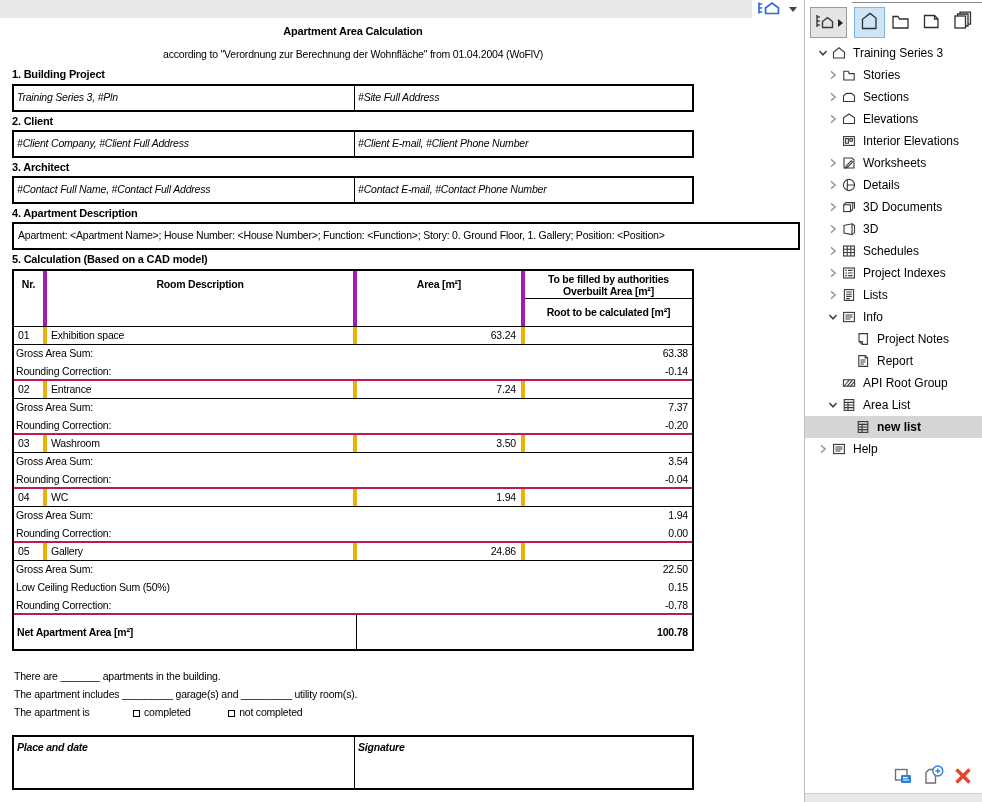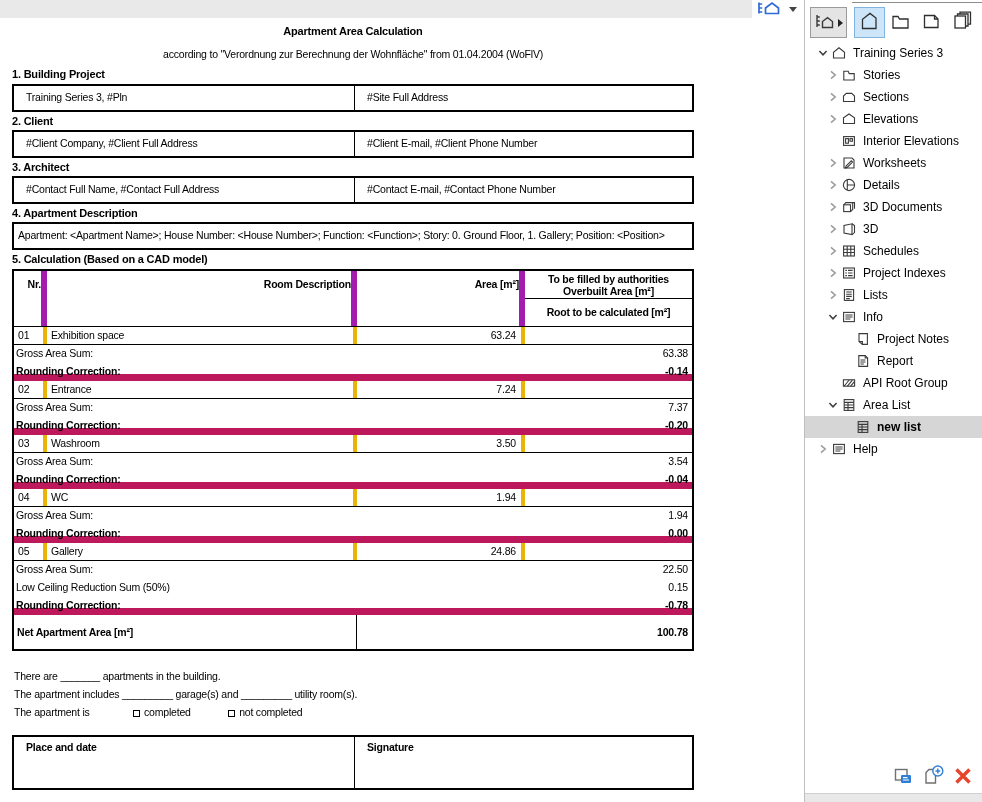--- a/index.html
+++ b/index.html
@@ -17,44 +17,44 @@
                  border-left:5px solid #222; }
 
   
   .doc { position:absolute; left:0; top:18px; width:804px; height:784px; background:#fff;
          font-size:10.5px; letter-spacing:-0.2px; }
   .doc .abs { position:absolute; }
   .doc-title { left:12px; top:7px; width:682px; text-align:center; font-weight:bold; font-size:11px; }
   .doc-sub   { left:12px; top:30px; width:682px; text-align:center; font-size:10.5px; }
   .sec-h { left:12px; font-weight:bold; font-size:11px; }
   .t2 { left:12px; width:682px; height:28px; border:2px solid #000; display:grid; grid-template-columns:341px 1fr; }
-  .t2 > div { padding:5px 4px 0 12px; overflow:hidden; white-space:nowrap; }
+  .t2 > div { padding:5px 4px 0 3px; overflow:hidden; white-space:nowrap;font-style:italic; }
   .t2 > div:first-child { border-right:1px solid #000; }
-  .t1 { left:12px; width:682px; height:28px; border:2px solid #000; }
+  .t1 { left:12px; width:788px; height:28px; border:2px solid #000; }
   .t1 > div { padding:5px 4px 0 4px; white-space:nowrap; }
 
   
   .ctable { left:12px; top:251px; width:682px; border:2px solid #000; }
   .chead { display:grid; grid-template-columns:33px 310px 168px 1fr; border-bottom:1px solid #000; height:56px; }
-  .chead .hc { border-right:6px solid #a21caf; text-align:right; font-weight:bold; padding-top:7px; }
+  .chead .hc { border-right:4px solid #a21caf; text-align:center; font-weight:bold; padding-top:7px; }
   .chead .hc4 { display:flex; flex-direction:column; }
   .chead .hc4 .s1 { height:28px; border-bottom:1px solid #000; text-align:center; font-weight:bold;
                     line-height:12px; padding-top:2px; }
   .chead .hc4 .s2 { height:27px; text-align:center; font-weight:bold; padding-top:7px; }
   .crow { height:18px; line-height:17px; }
   .room-row { display:grid; grid-template-columns:33px 310px 168px 1fr; border-bottom:1px solid #000; }
   .room-row > div { overflow:hidden; white-space:nowrap; }
   .room-row > div:nth-child(-n+3) { border-right:4px solid #eab308; }
   .room-row .nr { padding-left:4px; }
   .room-row .room { padding-left:4px; }
   .room-row .area { text-align:right; padding-right:5px; }
   .sum-row { display:flex; justify-content:space-between; }
   .sum-row .sl { padding-left:2px; }
   .sum-row .sv { padding-right:4px; }
-  .sum-row.gend { border-bottom:7px solid #be185d;font-weight:bold; }
+  .sum-row.gend { border-bottom:2px solid #be185d; }
   .net-row { height:34px; display:grid; grid-template-columns:343px 1fr; align-items:center; font-weight:bold; }
   .net-row > div:first-child { border-right:1px solid #000; padding-left:3px; align-self:stretch; display:flex; align-items:center; }
   .net-row .nv { text-align:right; padding-right:4px; }
 
   .foot-line { left:14px; white-space:nowrap; }
   .chk { display:inline-block; width:7px; height:7px; border:1px solid #000; margin:0 4px 0 0; vertical-align:-1px; }
   .sig { top:717px; height:55px; }
   .sig > div { font-weight:bold; padding-top:4px; }
 
   

